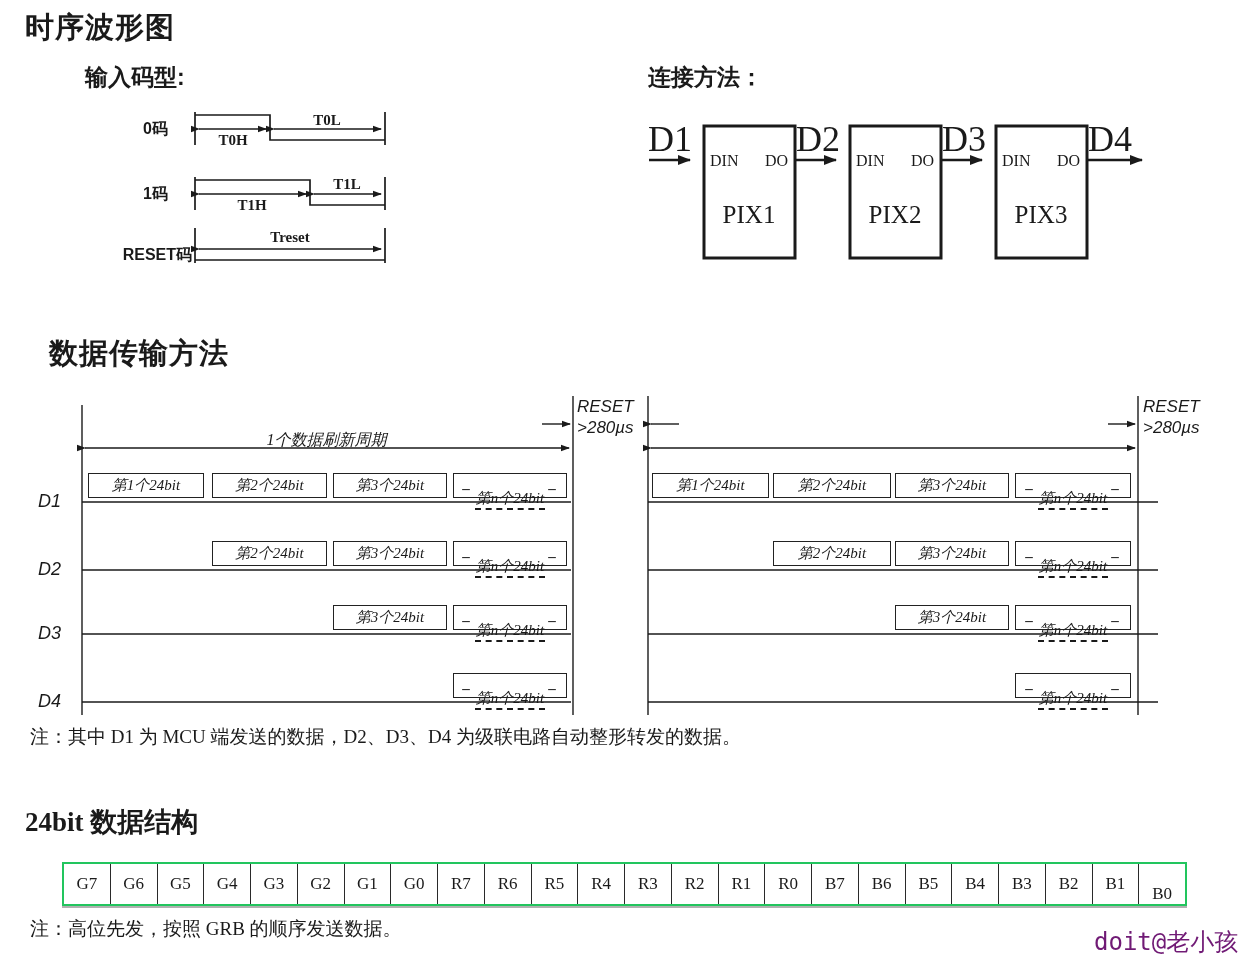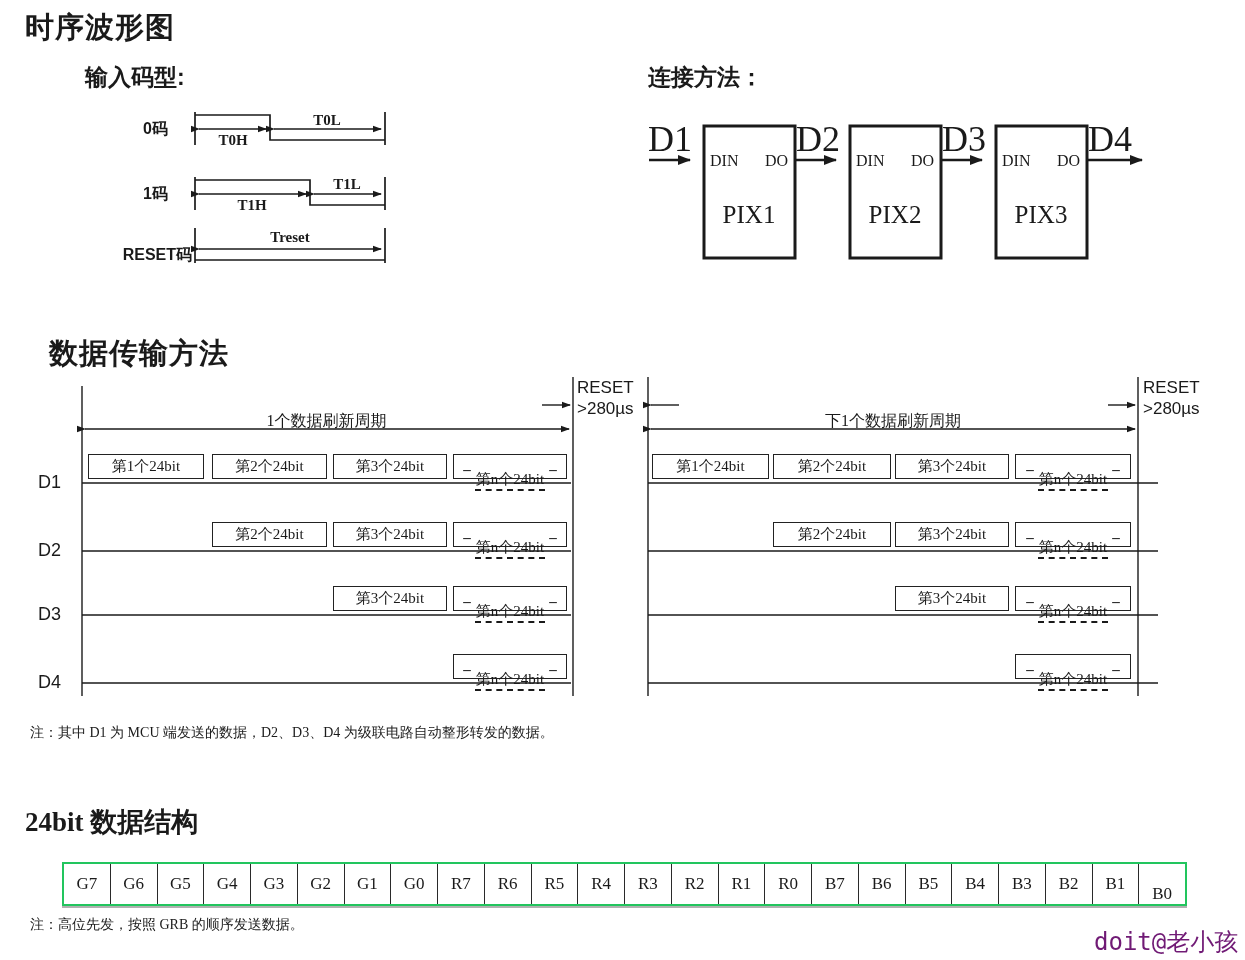--- a/index.html
+++ b/index.html
@@ -2,29 +2,29 @@
 <html><head>
 <meta charset="utf-8">
 <style>
   html,body{margin:0;padding:0;background:#ffffff;}
   body{width:1245px;height:960px;position:relative;overflow:hidden;
        font-family:"Liberation Sans",sans-serif;color:#1a1a1a;}
   .abs{position:absolute;}
   .h1{font-size:29px;font-weight:700;letter-spacing:1px;}
   .h2{font-size:23px;font-weight:700;}
   .h1-serif{font-size:27px;font-weight:700;font-family:"Liberation Serif",serif;}
-  .note{font-size:14px;font-family:"Liberation Serif",serif;}
+  .note{font-size:19px;font-family:"Liberation Serif",serif;}
   svg text{fill:#1a1a1a;}
   .wf-label{font-size:16px;font-weight:700;font-family:"Liberation Sans",sans-serif;}
   .wf-t{font-size:15px;font-weight:700;font-family:"Liberation Serif",serif;}
   .conn-d{font-size:36px;font-family:"Liberation Serif",serif;}
   .conn-pin{font-size:16px;font-family:"Liberation Serif",serif;}
   .conn-pix{font-size:25px;font-family:"Liberation Serif",serif;}
   
-  .trans{position:absolute;left:0;top:371px;width:1034px;height:330px;}
+  .trans{position:absolute;left:0;top:390px;width:1034px;height:330px;font-style:italic;}
   .trans .overlay{position:absolute;left:0;top:0;}
   .tbox{position:absolute;height:23px;border:1.5px solid #222;background:#fff;
         display:flex;align-items:center;justify-content:center;
         font-family:"Liberation Serif",serif;font-size:15px;white-space:nowrap;}
   .tbox .nlab{border-bottom:2px dashed #1a1a1a;padding:0 1px;margin-top:28px;}
   .tbox .lowdash{font-weight:700;margin:0 4px;transform:translateY(-2px);display:inline-block;}
   .cyc-label{position:absolute;top:40px;text-align:center;
              font-family:"Liberation Serif",serif;font-size:16px;}
   .reset-label{position:absolute;top:6px;font-size:17px;line-height:21px;
                font-family:"Liberation Sans",sans-serif;}
@@ -145,21 +145,20 @@
   <div class="reset-label" style="left:577px;">
     <span>RESET</span>
     <span>&gt;280µs</span>
   </div>
   <div class="reset-label" style="left:1143px;">
     <span>RESET</span>
     <span>&gt;280µs</span>
   </div>
 
   <div class="cyc-label" style="left:82px;width:489px;">1个数据刷新周期</div>
-  <div class="cyc-label" style="left:648px;width:490px;">下1个数据刷新周期</div>
 
   <div class="d-label" style="top:101px;">D1</div>
   <div class="d-label" style="top:169px;">D2</div>
   <div class="d-label" style="top:233px;">D3</div>
   <div class="d-label" style="top:301px;">D4</div>
 
   <div class="tbox" style="left:88px;top:83px;width:114px;">第1个24bit</div>
   <div class="tbox" style="left:212px;top:83px;width:113px;">第2个24bit</div>
   <div class="tbox" style="left:333px;top:83px;width:112px;">第3个24bit</div>
   <div class="tbox" style="left:453px;top:83px;width:112px;">

